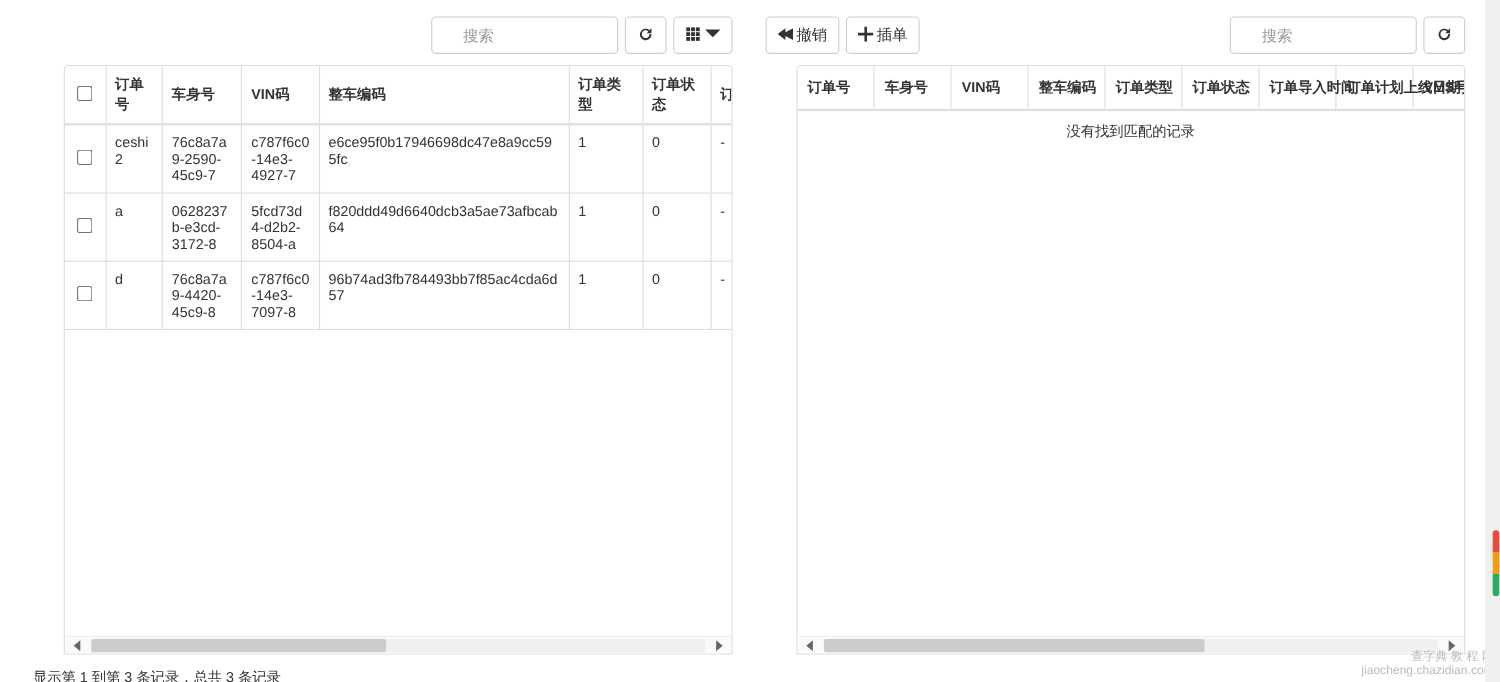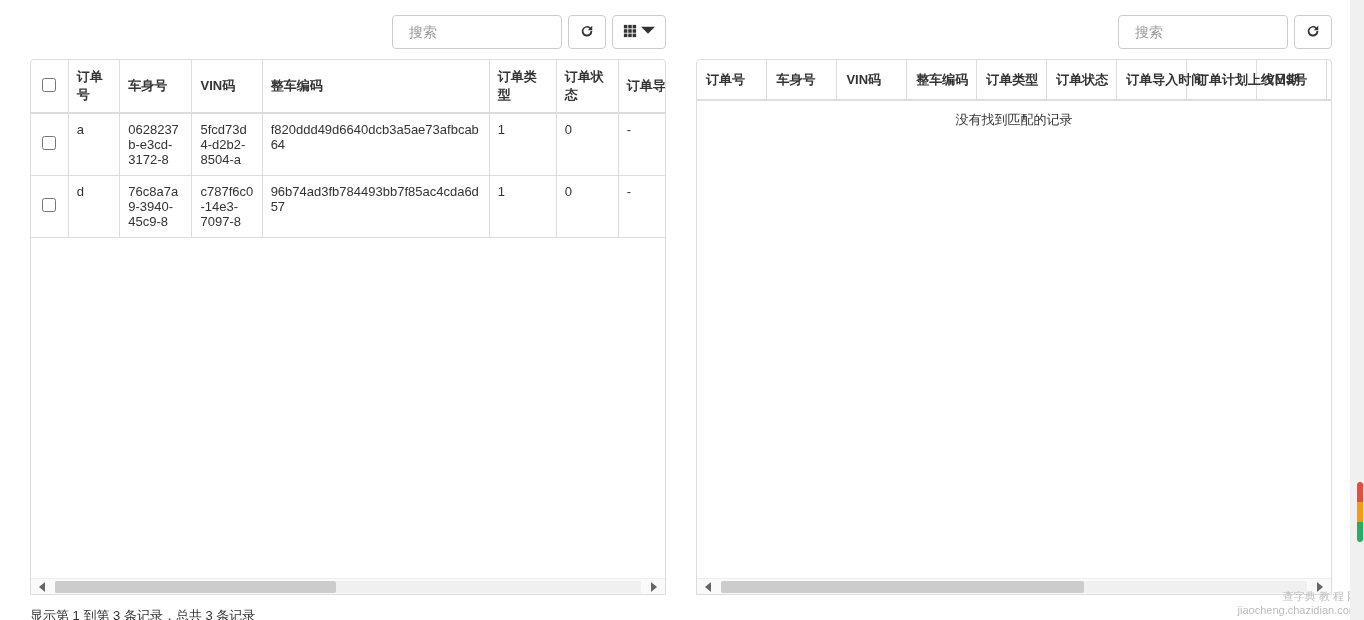--- a/index.html
+++ b/index.html
@@ -4,26 +4,26 @@
   <style>
     * { box-sizing: border-box; margin: 0; padding: 0; }
     body { font-family: "Helvetica Neue", Helvetica, Arial, sans-serif; font-size: 13px; color: #333; background: #fff; width: 1364px; height: 620px; overflow: hidden; }
     .container { display: flex; gap: 30px; padding: 15px 20px 0 30px; height: 595px; }
     .panel { flex: 1; display: flex; flex-direction: column; min-width: 0; }
     .panel-left { flex: 0 0 636px; }
     .panel-right { flex: 0 0 636px; }
     .toolbar { display: flex; align-items: center; margin-bottom: 10px; gap: 6px; }
     .toolbar-left { display: flex; gap: 6px; }
     .toolbar-right { display: flex; gap: 6px; margin-left: auto; }
-    .search-input { width: 170px; height: 34px; padding: 6px 16px; font-size: 14px; color: #555; background: #fff; border: 1px solid #ccc; border-radius: 4px; outline: none; }
+    .search-input { width: 170px; height: 34px; padding: 6px 28px; font-size: 14px; color: #555; background: #fff; border: 1px solid #ccc; border-radius: 4px; outline: none; }
     .search-input::placeholder { color: #999; }
     .btn { display: inline-flex; align-items: center; justify-content: center; height: 34px; min-width: 38px; padding: 6px 10px; font-size: 14px; color: #333; background: #fff; border: 1px solid #ccc; border-radius: 4px; cursor: pointer; white-space: nowrap; }
     .btn svg { width: 14px; height: 14px; }
     .btn-text { margin-left: 3px; }
-    .table-container { border: 1px solid #ddd; border-radius: 4px 4px 0 0; overflow: hidden; flex: 1; display: flex; flex-direction: column; }
+    .table-container { border: 1px solid #ddd; border-radius: 4px 4px 0 0; overflow: hidden; flex: 1; display: flex; flex-direction: column; margin-left: 28px; }
     .table-scroll { overflow-x: hidden; overflow-y: hidden; flex: 1; }
     table { border-collapse: collapse; table-layout: fixed; }
     th, td { padding: 8px; text-align: left; border-bottom: 1px solid #ddd; border-right: 1px solid #ddd; font-size: 13px; vertical-align: top; word-wrap: break-word; }
     th { font-weight: bold; border-bottom: 2px solid #ddd; height: 40px; vertical-align: middle; }
     td { color: #333; }
     .checkbox-col { width: 36px; text-align: center; padding: 8px 4px; vertical-align: middle; }
     .checkbox-col-h { vertical-align: middle; }
     input[type="checkbox"] { width: 14px; height: 14px; cursor: pointer; }
     .scroll-bar { height: 16px; background: #fafafa; display: flex; align-items: center; border-top: 1px solid #eee; }
     .scroll-arrow { width: 22px; height: 16px; display: flex; align-items: center; justify-content: center; cursor: pointer; }
@@ -98,32 +98,42 @@
               <th class="c3">VIN码</th>
               <th class="c4">整车编码</th>
               <th class="c5">订单类型</th>
               <th class="c6">订单状态</th>
               <th class="c7">订单导入</th>
             </tr>
           </thead>
           <tbody id="left-tbody">
               <tr>
     <td class="checkbox-col c0"><input type="checkbox" style=""></td>
+    <td class="c1">ceshi2</td>
+    <td class="c2">76c8a7a9-2590-45c9-7</td>
+    <td class="c3">c787f6c0-14e3-4927-7</td>
+    <td class="c4">e6ce95f0b17946698dc47e8a9cc595fc</td>
+    <td class="c5">1</td>
+    <td class="c6">0</td>
+    <td class="c7">-</td>
+              </tr>
+              <tr>
+    <td class="checkbox-col c0"><input type="checkbox" style=""></td>
     <td class="c1">a</td>
     <td class="c2">0628237b-e3cd-3172-8</td>
     <td class="c3">5fcd73d4-d2b2-8504-a</td>
     <td class="c4">f820ddd49d6640dcb3a5ae73afbcab64</td>
     <td class="c5">1</td>
     <td class="c6">0</td>
     <td class="c7">-</td>
               </tr>
               <tr>
     <td class="checkbox-col c0"><input type="checkbox" style=""></td>
     <td class="c1">d</td>
-    <td class="c2">76c8a7a9-3940-45c9-8</td>
+    <td class="c2">76c8a7a9-4420-45c9-8</td>
     <td class="c3">c787f6c0-14e3-7097-8</td>
     <td class="c4">96b74ad3fb784493bb7f85ac4cda6d57</td>
     <td class="c5">1</td>
     <td class="c6">0</td>
     <td class="c7">-</td>
               </tr>
             </tbody>
         </table>
       </div>
       <div class="scroll-bar">
@@ -139,20 +149,38 @@
             <svg viewBox="0 0 6 10">
               <path d="M0 0l6 5-6 5z"></path>
             </svg>
           </div>
       </div>
     </div>
   </div>
 
   <div class="panel panel-right">
     <div class="toolbar">
+      <div class="toolbar-left">
+        <button class="btn">
+          <span>
+            <svg viewBox="0 0 16 12" width="14" height="12">
+                <path fill="#333" d="M8 0L0 6l8 6V8l8 4V0L8 4z"></path>
+              </svg>
+          </span>
+          <span class="btn-text">撤销</span>
+        </button>
+        <button class="btn">
+          <span>
+            <svg viewBox="0 0 12 12" width="12" height="12">
+                <path fill="#333" d="M5 0h2v5h5v2H7v5H5V7H0V5h5z"></path>
+              </svg>
+          </span>
+          <span class="btn-text">插单</span>
+        </button>
+      </div>
       <div class="toolbar-right">
         <input type="text" class="search-input" placeholder="搜索" style="">
         <button class="btn">
           <span>
             <svg viewBox="0 0 16 16">
                 <path fill="#333" d="M13.6 2.3L12 3.9A6 6 0 1 0 14 8h-2a4 4 0 1 1-1.2-2.8L9 7h5V2l-0.4 0.3z"></path>
               </svg>
           </span>
         </button>
       </div>

